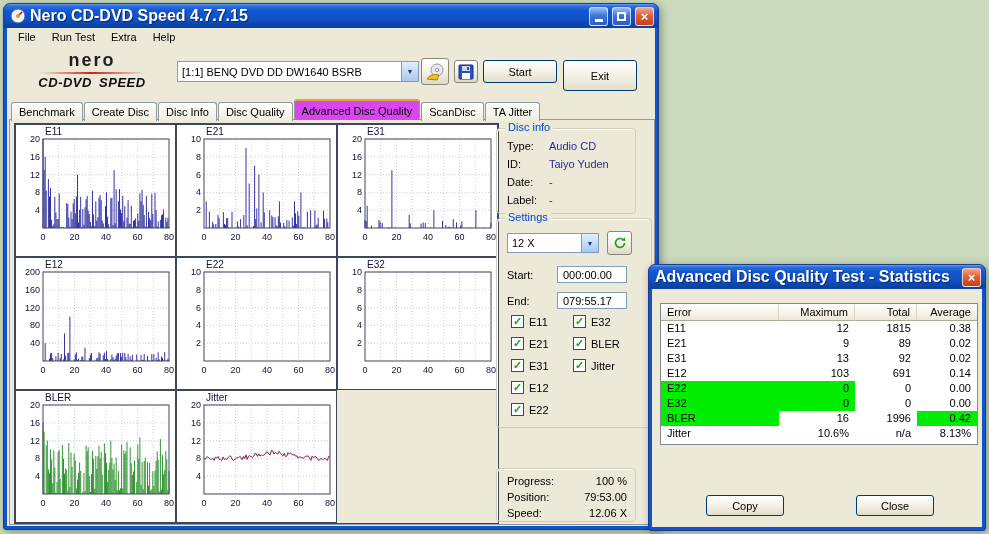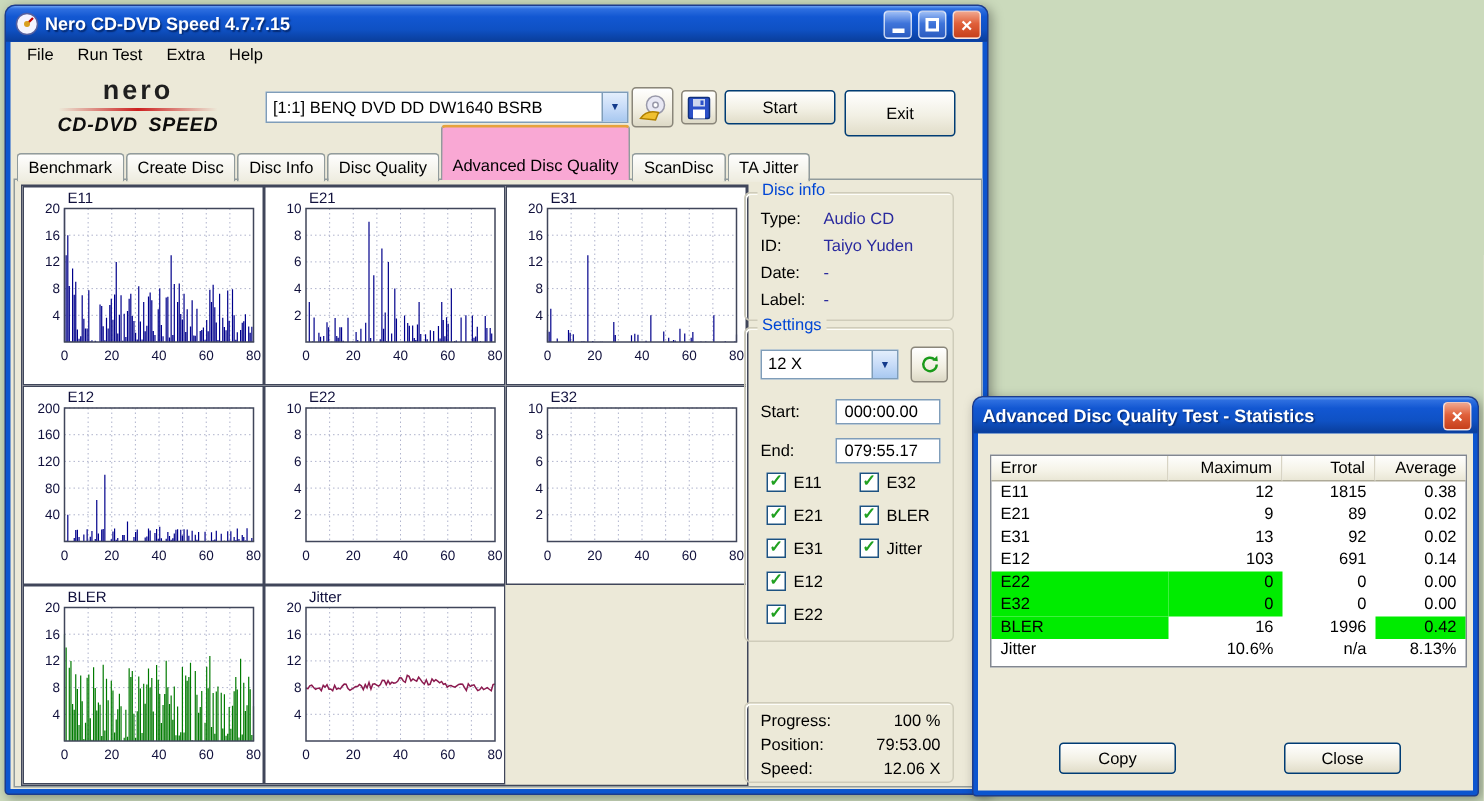--- a/index.html
+++ b/index.html
@@ -3,21 +3,21 @@
 <meta charset="utf-8">
 <style>
   *{margin:0;padding:0;box-sizing:border-box;}
   body{font-family:"Liberation Sans",sans-serif;background:#cbdabc;}
   .desktop{position:relative;width:989px;height:534px;background:#cbdabc;overflow:hidden;font-size:11px;color:#000;}
 
   
   .window{position:absolute;background:#0c55cf;border-radius:7px 7px 3px 3px;box-shadow:2px 2px 8px rgba(0,0,0,.35);border:1px solid #1d3c8c;}
   .titlebar{height:24px;display:flex;align-items:center;gap:4px;padding:0 4px 0 6px;border-radius:6px 6px 0 0;
     background:linear-gradient(180deg,#6ba1f3 0%,#2e6fe0 8%,#1257d2 30%,#0f51c4 65%,#0a3f9e 96%,#0d47ad 100%);}
-  .title-text{flex:1;color:#fff;font-weight:bold;font-size:12px;text-shadow:1px 1px 1px rgba(0,30,90,.8);white-space:nowrap;overflow:hidden;}
+  .title-text{flex:1;color:#fff;font-weight:bold;font-size:16px;text-shadow:1px 1px 1px rgba(0,30,90,.8);white-space:nowrap;overflow:hidden;}
   .tb-btn{width:19px;height:19px;border-radius:3px;border:1px solid rgba(255,255,255,.7);cursor:default;
     background:linear-gradient(180deg,#9dbdf5,#3e74da 45%,#2c5cc0);display:flex;align-items:center;justify-content:center;color:#fff;font-size:13px;font-weight:bold;line-height:1;}
   .tb-btn.close{background:linear-gradient(180deg,#f0a58c,#e0603a 45%,#c63f1b);}
   .glyph-min{width:8px;height:3px;background:#fff;margin-top:8px;}
   .glyph-max{width:9px;height:9px;border:2px solid #fff;}
   .body{position:relative;margin:0 3px 3px;background:#ece9d8;height:calc(100% - 27px);overflow:hidden;}
 
   
   #main-window{left:3px;top:3px;width:656px;height:527px;}
   .menubar{position:absolute;left:0;top:0;width:100%;height:18px;display:flex;align-items:center;padding-left:3px;}
@@ -34,38 +34,38 @@
   .icon-btn{position:absolute;background:linear-gradient(180deg,#ffffff,#f1eee0 60%,#ddd9c6);border:1px solid #8a867a;border-radius:3px;
     display:flex;align-items:center;justify-content:center;}
   .xp-btn{background:linear-gradient(180deg,#ffffff,#f2f0e4 55%,#e1ddc9);border:1px solid #003c74;border-radius:3px;font-size:11px;
     font-family:"Liberation Sans",sans-serif;display:flex;align-items:center;justify-content:center;color:#000;}
   #start-button{position:absolute;left:476px;top:32px;width:74px;height:23px;}
   #exit-button{position:absolute;left:556px;top:32px;width:74px;height:31px;}
 
   .tabstrip{position:absolute;left:2px;top:71px;height:21px;display:flex;align-items:flex-end;padding-left:2px;}
   .tab{padding:3px 7px 3px;border:1px solid #919b9c;border-bottom:none;border-radius:3px 3px 0 0;margin-right:1px;position:relative;top:1px;
     background:linear-gradient(180deg,#fefefe,#eeecdf);z-index:1;}
-  .tab.selected{background:#f9a8d4;border-top:2px solid #e6a23c;padding-top:20px;top:0;z-index:3;}
+  .tab.selected{background:#d946ef;border-top:2px solid #e6a23c;padding-top:4px;top:0;z-index:3;}
   .tabpage{position:absolute;left:2px;top:91px;width:646px;height:406px;border:1px solid #919b9c;background:#ece9d8;}
 
   
   .charts{position:absolute;left:4px;top:3px;display:grid;grid-template-columns:repeat(3,161px);grid-auto-rows:133px;border:1px solid #40465a;}
   .chart-panel{border:1px solid #40465a;background:#fff;overflow:hidden;}
   .chart-empty{background:#ece9d8;border:none;}
   .chart-panel text{font-family:"Liberation Sans",sans-serif;}
 
   
   .groupbox{position:absolute;border:1px solid #cfccba;border-radius:4px;box-shadow:inset 1px 1px 0 #fdfdf9;}
   .gb-title{position:absolute;top:-8px;left:8px;background:#ece9d8;padding:0 3px;color:#0046d5;}
   #disc-info-group{left:486px;top:8px;width:140px;height:86px;}
   .fields{padding-top:11px;}
   .info-row{height:18px;padding-left:10px;}
   .info-label{display:inline-block;width:42px;}
   .info-value{color:#2a2a9e;}
-  #settings-group{left:486px;top:98px;width:140px;height:210px;}
+  #settings-group{left:486px;top:98px;width:156px;height:210px;}
   #speed-combo{position:absolute;left:10px;top:14px;width:92px;height:20px;}
   #refresh-button{left:110px;top:12px;width:25px;height:24px;}
   .lbl{position:absolute;}
   .field{position:absolute;background:#fff;border:1px solid #7f9db9;height:17px;line-height:15px;padding:1px 5px;}
   #start-label{left:10px;top:50px;} #start-field{left:60px;top:47px;width:70px;}
   #end-label{left:10px;top:76px;}   #end-field{left:60px;top:73px;width:70px;}
   .cb-col{position:absolute;display:flex;flex-direction:column;gap:9px;}
   .cb-col.left{left:14px;top:96px;} .cb-col.right{left:76px;top:96px;}
   .cb{display:flex;align-items:center;gap:5px;height:13px;}
   .cb-box{width:13px;height:13px;background:#fff;border:1px solid #1d5281;display:flex;align-items:center;justify-content:center;

